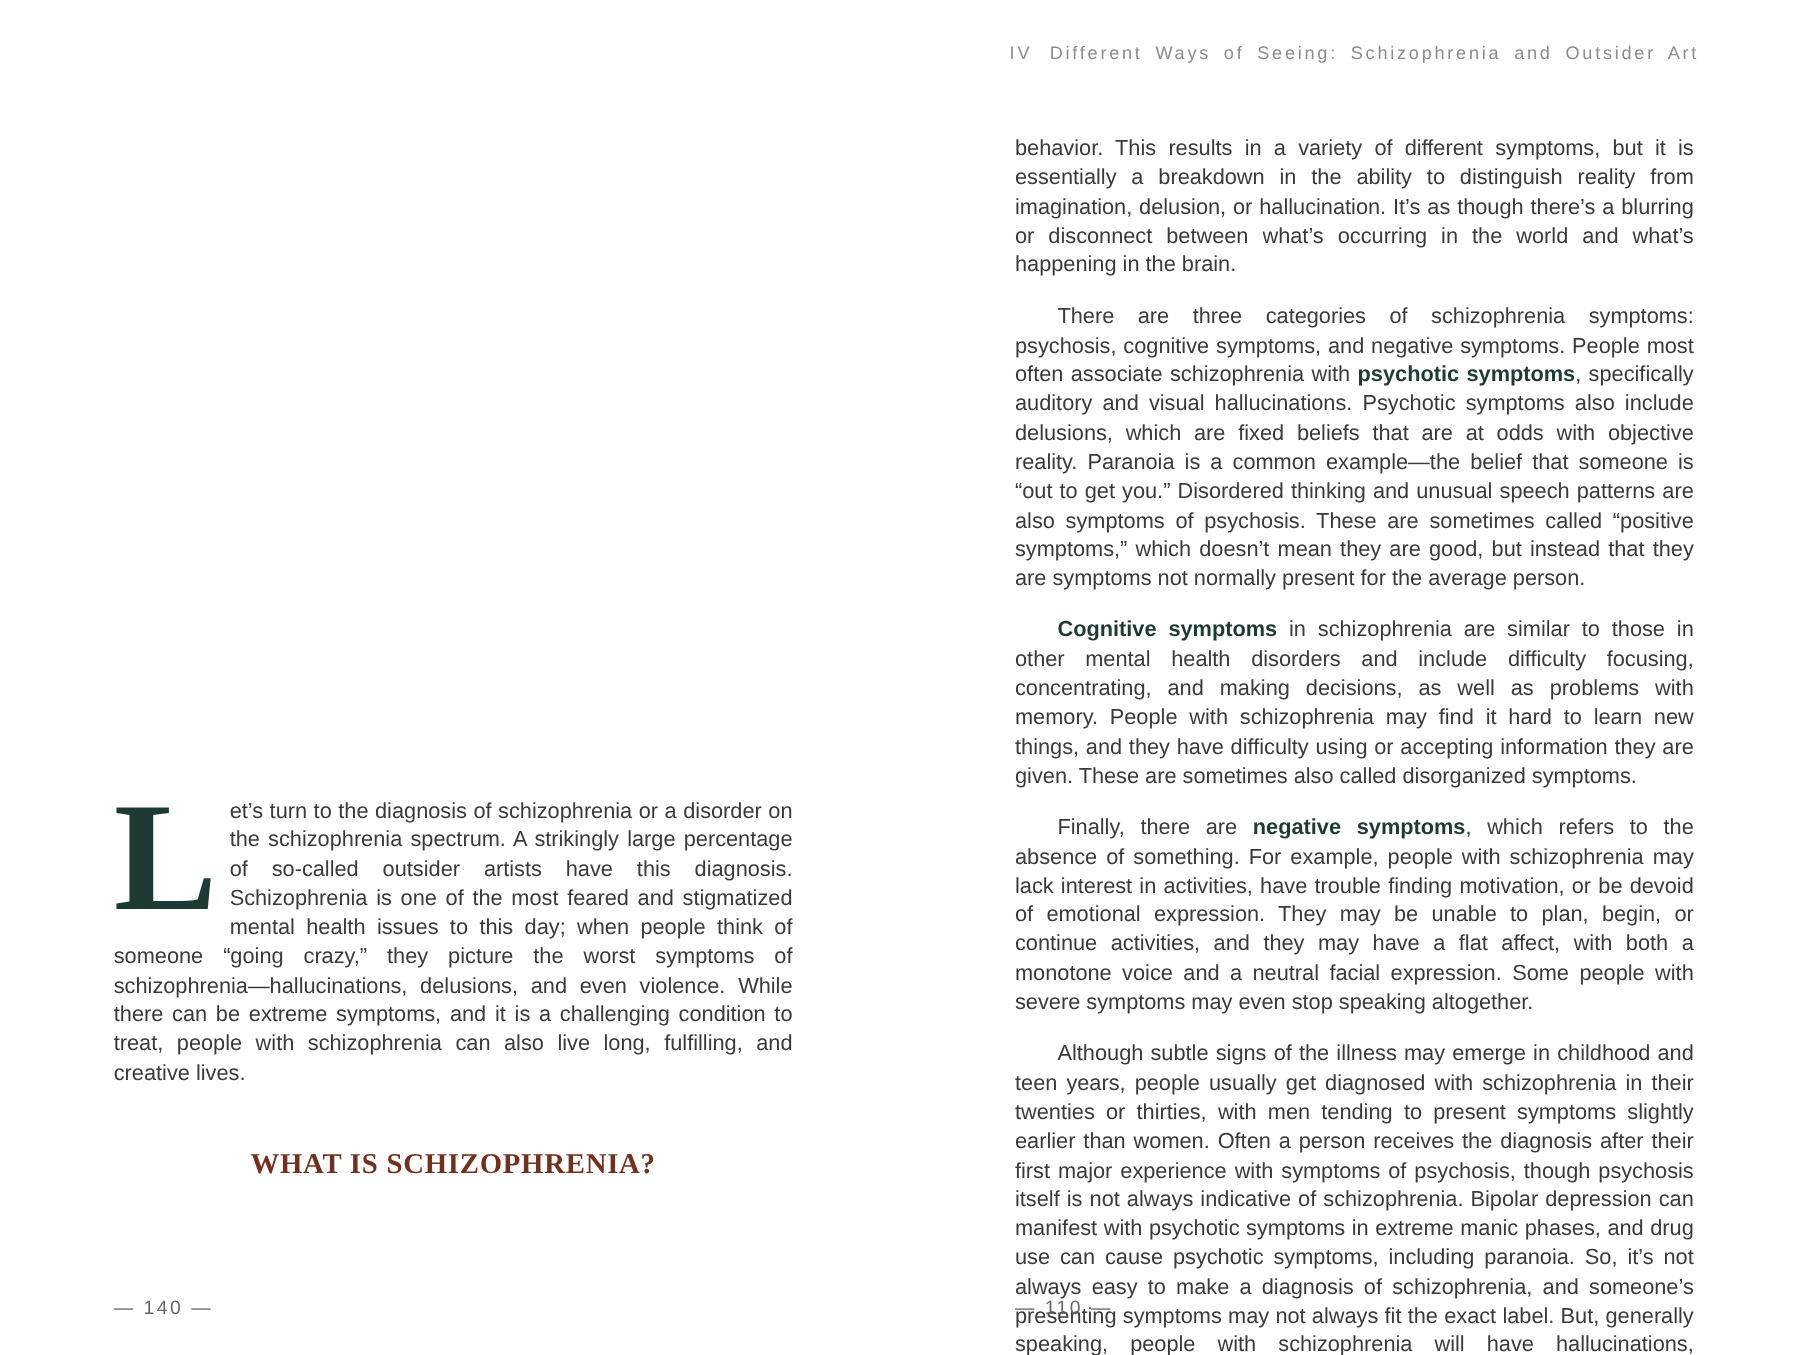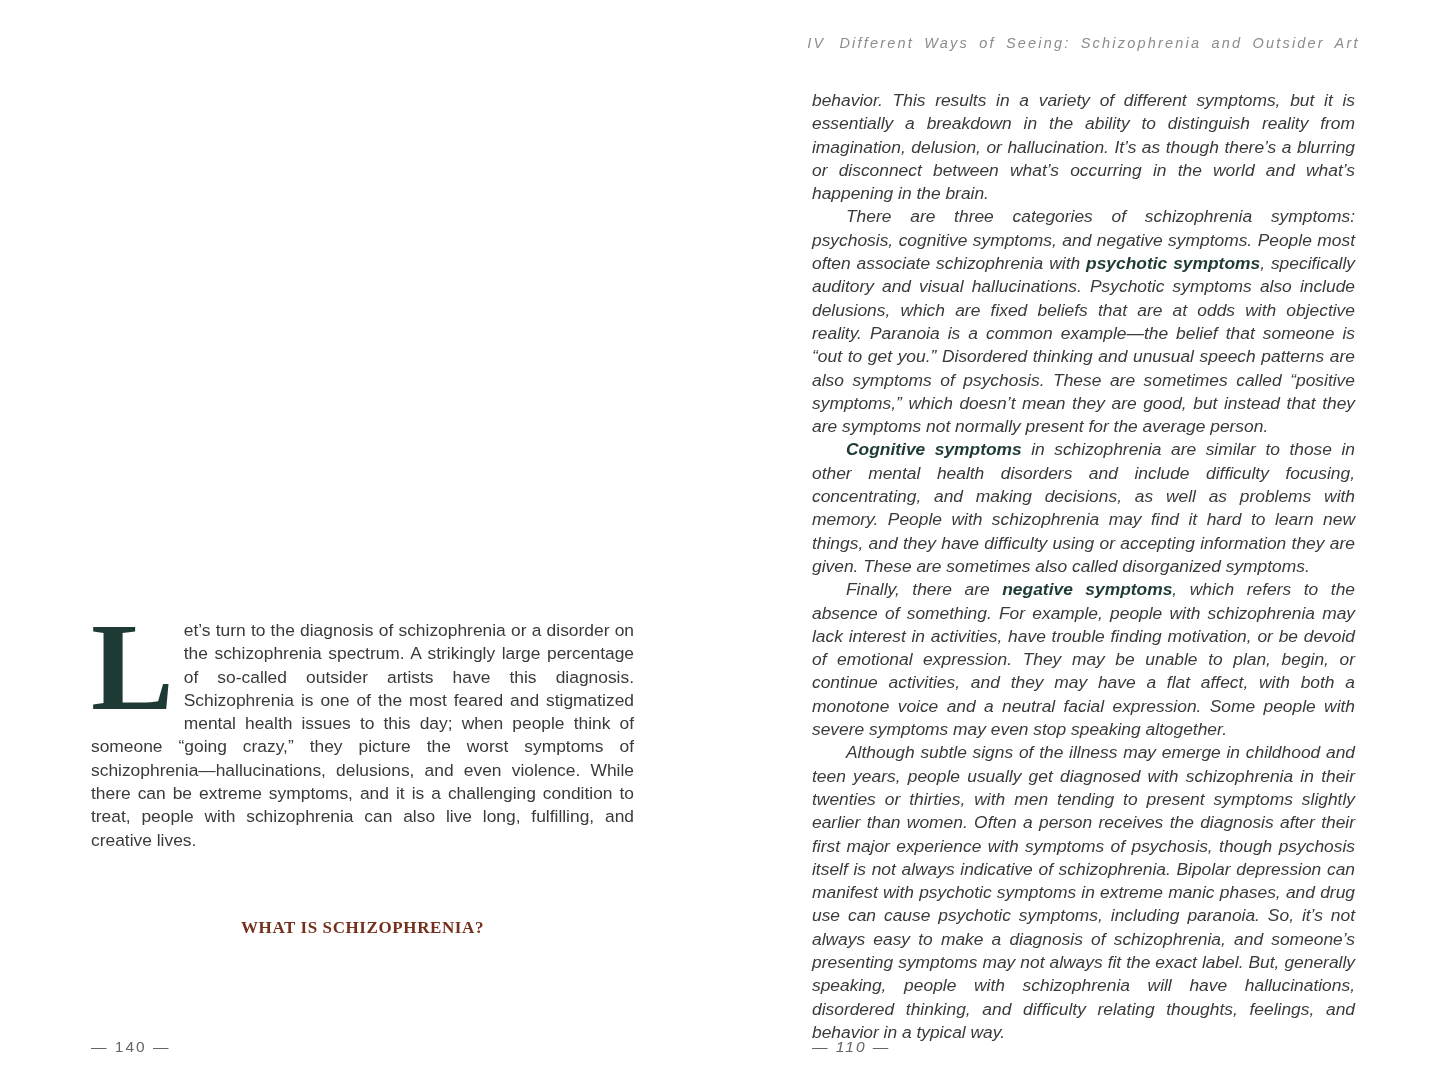--- a/index.html
+++ b/index.html
@@ -14,28 +14,29 @@
   html,body{width:1445px;height:1084px;}
   body{
     background:var(--paper);
     font-family:"Liberation Sans", sans-serif;
     color:var(--body-text);
     overflow:hidden;
   }
   .spread{position:relative;width:1445px;height:1084px;background:var(--paper);}
   .page{position:absolute;top:0;height:1084px;width:543px;}
   .page-left{left:91px;}
-  .page-right{left:812px;font-style:italic;}
+  .page-right{left:812px;}
 
   .body-par{
     font-size:17.4px;
     line-height:23.3px;
     text-align:justify;
     hyphens:none;
     color:var(--body-text);
+    margin-top:18px;
   }
   .body-par.indent{text-indent:34px;}
   .accent-bold{font-weight:700;color:var(--accent-teal);}
 
   
   .opening{position:absolute;top:619px;left:0;right:0;}
   .dropcap{
     float:left;
     font-family:"Liberation Serif", serif;
     font-weight:700;
@@ -43,21 +44,21 @@
     line-height:88px;
     height:90px;
     margin:5px 10px 0 0;
     color:var(--accent-teal);
   }
   .section-heading{
     position:absolute;top:918px;left:0;right:0;
     text-align:center;
     font-family:"Liberation Serif", serif;
     font-weight:700;
-    font-size:17px;
+    font-size:23px;
     letter-spacing:0.6px;
     color:var(--heading-rust);
   }
   .after-heading{position:absolute;top:956px;left:0;right:0;}
 
   
   .running-header{
     position:absolute;top:35px;left:-40px;right:-40px;
     text-align:center;
     font-size:14.5px;

